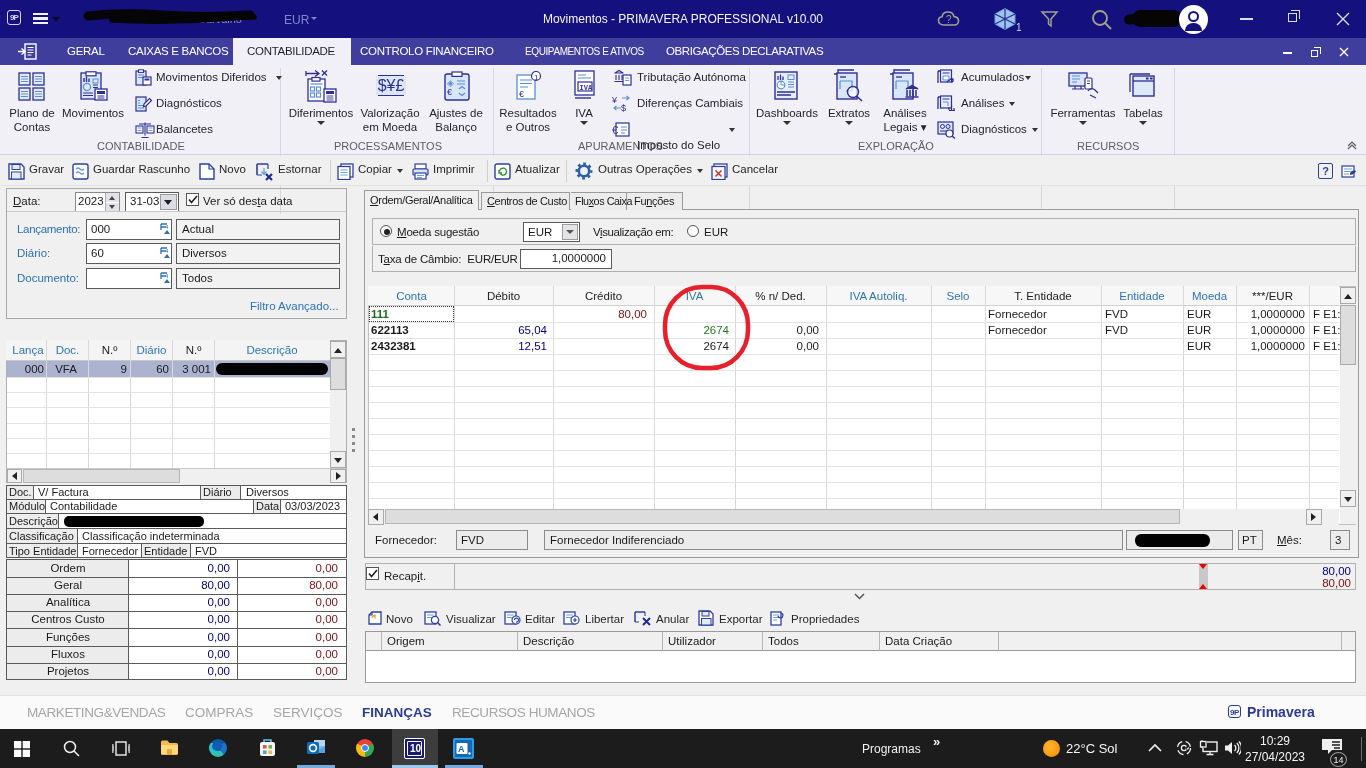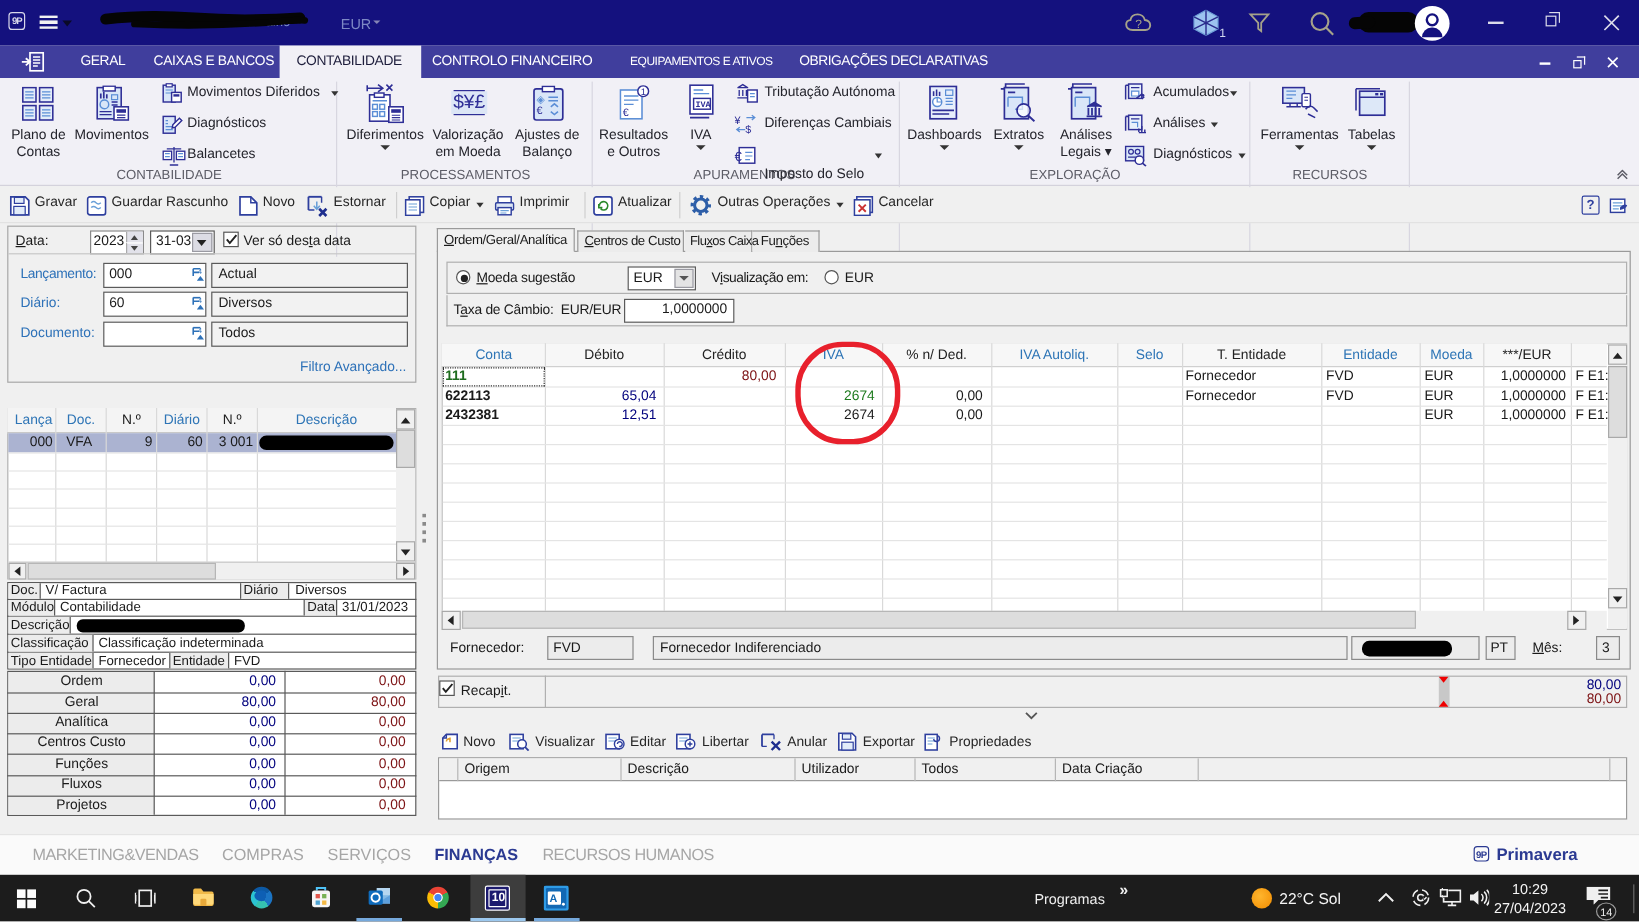--- a/index.html
+++ b/index.html
@@ -47,20 +47,21 @@
 
   <div class="ab" style="left:138px;top:13px;color:#7d90cc;font-size:11px;white-space:nowrap">lo Machado Carvalho</div>
   <svg class="ab" style="left:82px;top:6px" width="178" height="22" viewBox="0 0 178 22">
     <path d="M6 10 Q 40 6 80 9 T 168 9" stroke="#050505" stroke-width="9" fill="none" stroke-linecap="round"></path>
     <path d="M30 14 Q 90 17 150 12 Q 165 10 172 11" stroke="#050505" stroke-width="5.5" fill="none" stroke-linecap="round"></path>
   </svg>
 
   <div class="ab" style="left:284px;top:13px;color:#7d88c4;font-size:12px">EUR</div>
   <div class="ab" style="left:311px;top:17px;width:0;height:0;border-left:3px solid transparent;border-right:3px solid transparent;border-top:3.5px solid #8585b5"></div>
 
+  <div class="ab" style="left:0;top:12px;width:1366px;text-align:center;color:#f5f5f5;font-size:12px">Movimentos - PRIMAVERA PROFESSIONAL v10.00</div>
 
   <svg class="ab" style="left:936px;top:9px" width="30" height="20" viewBox="0 0 30 20">
     <path d="M8 16 C4 16 2.5 13.5 2.5 11.5 C2.5 9.5 4 8 6 7.8 C6.5 4.8 9 3 12 3 C15 3 17.5 5 18 7.6 C20.5 7.8 22.5 9.5 22.5 12 C22.5 14 21 16 18.5 16 Z" fill="none" stroke="#a5a28a" stroke-width="1.6"></path>
     <text x="10" y="14" fill="#a5a28a" font-size="10" font-family="Liberation Sans">?</text>
   </svg>
   <svg class="ab" style="left:994px;top:8px" width="30" height="24" viewBox="0 0 30 24">
     <polygon points="11,0.5 21,6 21,16 11,21.5 1,16 1,6" fill="#9cc3ef" stroke="#6f9fd8" stroke-width="1"></polygon>
     <path d="M11 0.5 L11 21.5 M1 6 L21 16 M21 6 L1 16" stroke="#2a2a8c" stroke-width="1.2" fill="none"></path>
     <text x="22" y="23" fill="#cfd6ee" font-size="10" font-family="Liberation Sans">1</text>
   </svg>
@@ -496,21 +497,21 @@
   <div class="ab tael" style="left:38px;top:486px;font-size:11px">V/ Factura</div>
   <div class="ab" style="left:200px;top:486px;width:41px;height:13px;background:#ececec;border-left:1px solid #5a5a5a;border-right:1px solid #5a5a5a"></div>
   <div class="ab tael" style="left:203px;top:486px;font-size:11px">Diário</div>
   <div class="ab tael" style="left:246px;top:486px;font-size:11px">Diversos</div>
 
   <div class="ab" style="left:7px;top:500px;width:39px;height:13px;background:#ececec;border-right:1px solid #5a5a5a"></div>
   <div class="ab tael" style="left:9px;top:500px;font-size:11px">Módulo</div>
   <div class="ab tael" style="left:50px;top:500px;font-size:11px">Contabilidade</div>
   <div class="ab" style="left:253px;top:500px;width:28px;height:13px;background:#ececec;border-left:1px solid #5a5a5a;border-right:1px solid #5a5a5a"></div>
   <div class="ab tael" style="left:256px;top:500px;font-size:11px">Data</div>
-  <div class="ab tael" style="left:285px;top:500px;font-size:11px">31/01/2023</div>
+  <div class="ab tael" style="left:285px;top:500px;font-size:11px">03/03/2023</div>
 
   <div class="ab" style="left:7px;top:514px;width:52px;height:14px;background:#ececec;border-right:1px solid #5a5a5a"></div>
   <div class="ab tael" style="left:9px;top:515px;font-size:11px">Descrição</div>
   <div class="ab" style="left:64px;top:516px;width:140px;height:11px;background:#000;border-radius:5px"></div>
 
   <div class="ab" style="left:7px;top:529px;width:71px;height:14px;background:#ececec;border-right:1px solid #5a5a5a"></div>
   <div class="ab tael" style="left:9px;top:530px;font-size:11px">Classificação</div>
   <div class="ab tael" style="left:82px;top:530px;font-size:11px">Classificação indeterminada</div>
 
   <div class="ab" style="left:7px;top:544px;width:71px;height:13px;background:#ececec;border-right:1px solid #5a5a5a"></div>

